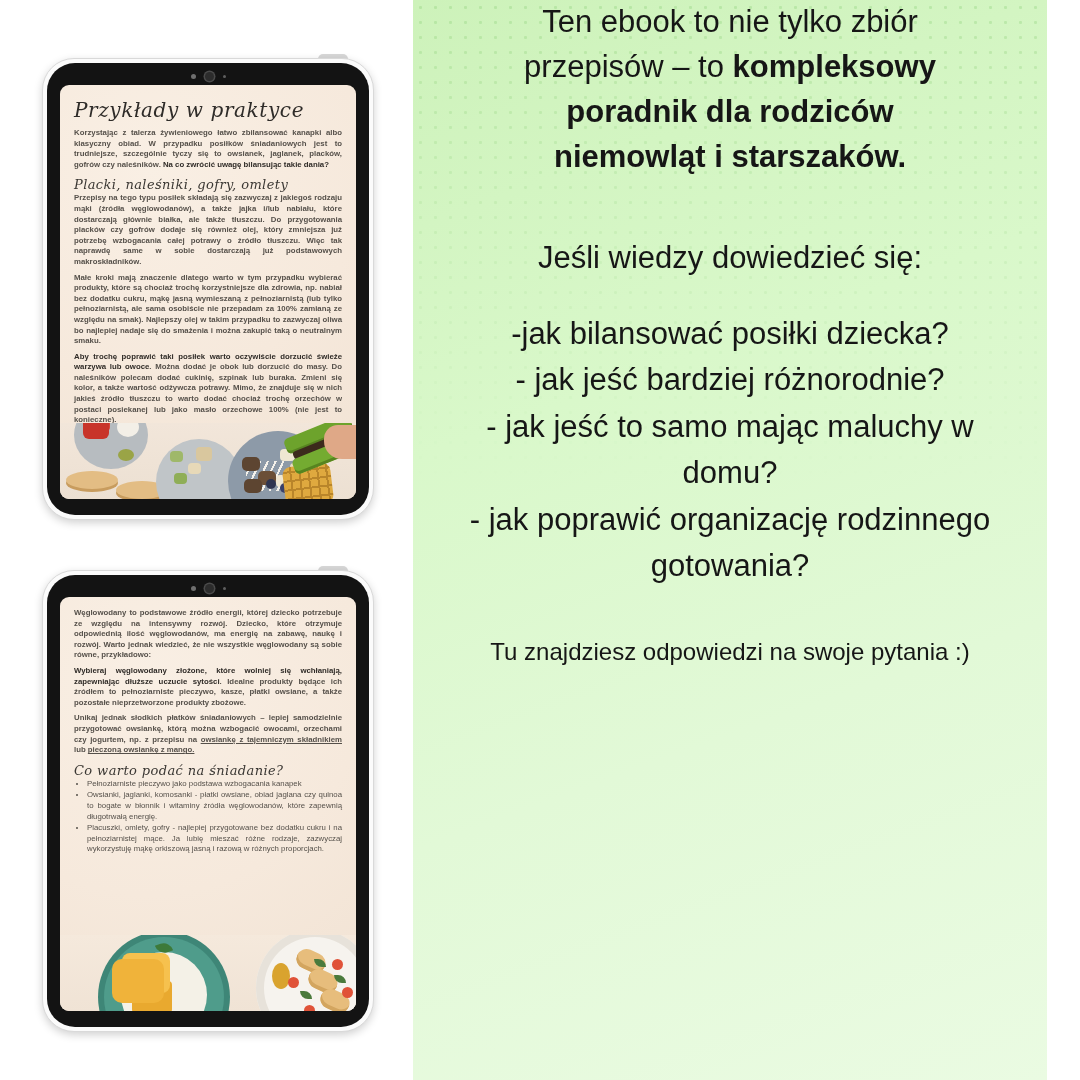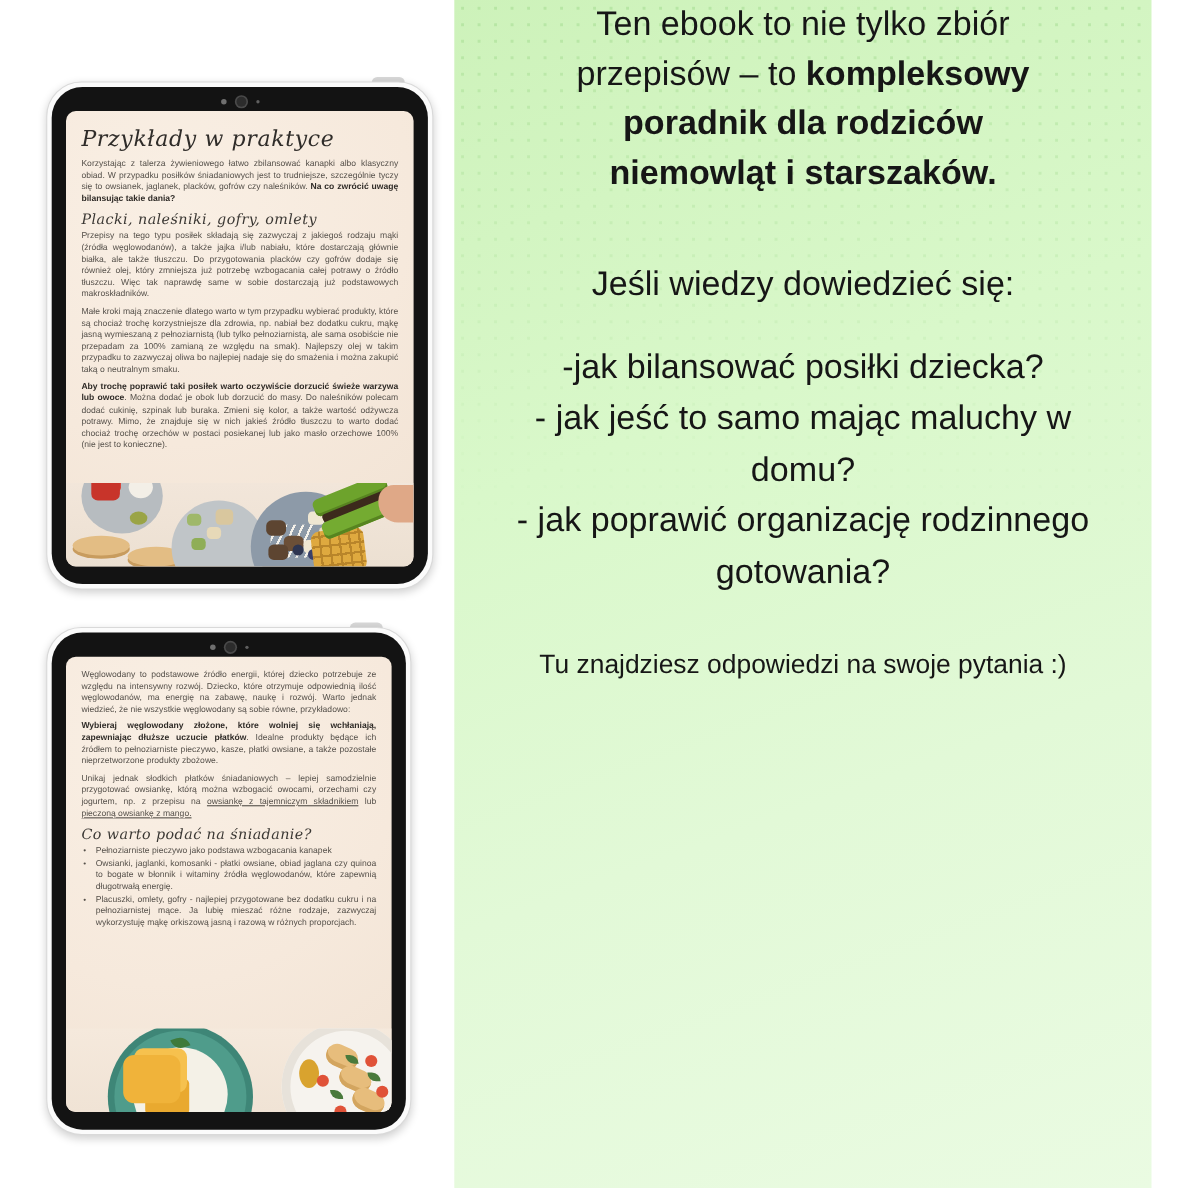--- a/index.html
+++ b/index.html
@@ -6,21 +6,21 @@
   .canvas{position:relative;width:1080px;height:1080px;background:#ffffff;overflow:hidden;
           font-family:"Liberation Sans",sans-serif;}
 
   
   .left-col{position:absolute;left:0;top:0;width:413px;height:1080px;background:#ffffff;}
   .page-title{position:absolute;left:0;top:22px;width:413px;text-align:center;
               font-size:32px;font-weight:500;color:#101010;letter-spacing:.3px;}
 
   
   .tablet{position:absolute;left:42px;width:332px;height:462px;}
-  .tablet.t1{top:74px;padding-left:20px;}
+  .tablet.t1{top:58px;}
   .tablet.t2{top:570px;}
   .side-button{position:absolute;top:-4px;right:26px;width:30px;height:12px;border-radius:5px;
                background:#d7d7d7;}
   .bezel{position:absolute;inset:0;background:#fbfbfb;border:1px solid #d9d9d9;border-radius:32px;
          box-shadow:0 3px 8px rgba(0,0,0,.18);}
   .frame{position:absolute;inset:4px;background:#131313;border-radius:28px;}
   .camera-row{position:absolute;top:8px;left:0;right:0;height:10px;display:flex;
               justify-content:center;align-items:center;gap:9px;}
   .cam-dot-s{width:5px;height:5px;border-radius:50%;background:#6f6f6f;}
   .cam-dot-l{width:9px;height:9px;border-radius:50%;background:#2c2c2c;box-shadow:0 0 0 1.5px #4a4a4a;}
@@ -28,21 +28,21 @@
   .screen{position:absolute;left:13px;right:13px;top:22px;bottom:16px;border-radius:9px;
           background:radial-gradient(circle at 30% 20%, #f9efe4 0%, #f6e9dc 55%, #f1e2d3 100%);
           overflow:hidden;}
   .screen-inner{padding:11px 14px 0 14px;}
 
   .hand-title{font-family:"DejaVu Serif",serif;font-style:italic;font-size:20px;color:#2f2c29;
               letter-spacing:.6px;margin:2px 0 6px 0;}
   .hand-title.caps{font-size:15.5px;letter-spacing:1.4px;margin:6px 0 10px 0;}
   .hand-sub{font-family:"DejaVu Serif",serif;font-style:italic;font-size:13px;color:#3a3733;
             margin:7px 0 1px 0;letter-spacing:.4px;}
-  .body-text{font-size:7.8px;line-height:1.36;color:#55504a;text-align:justify;margin:0 0 5px 0;}
+  .body-text{font-size:7.8px;line-height:1.36;color:#55504a;text-align:justify;margin:0 0 5px 0;font-weight:bold;}
   .body-text strong{color:#2f2b27;}
   .body-text .pglink{text-decoration:underline;}
   ul.body-list{margin:1px 0 0 0;padding-left:13px;}
   ul.body-list li{font-size:7.8px;line-height:1.36;color:#55504a;text-align:justify;margin:0 0 1px 0;}
 
   
   .photo-strip{position:absolute;left:0;right:0;bottom:0;height:76px;overflow:hidden;}
   .strip1{background:linear-gradient(#f2e6da,#ece0d2);}
   .strip2{background:linear-gradient(#f5e9dc,#f0e3d5);}
   .ps{position:absolute;}
@@ -201,21 +201,21 @@
       <div class="bezel">
         <div class="frame">
           <div class="camera-row">
             <span class="cam-dot-s"></span>
             <span class="cam-dot-l"></span>
             <span class="cam-dot-t"></span>
           </div>
           <div class="screen">
             <div class="screen-inner">
               <p class="body-text">Węglowodany to podstawowe źródło energii, której dziecko potrzebuje ze względu na intensywny rozwój. Dziecko, które otrzymuje odpowiednią ilość węglowodanów, ma energię na zabawę, naukę i rozwój. Warto jednak wiedzieć, że nie wszystkie węglowodany są sobie równe, przykładowo:</p>
-              <p class="body-text"><strong>Wybieraj węglowodany złożone, które wolniej się wchłaniają, zapewniając dłuższe uczucie płatków</strong><span>. Idealne produkty będące ich źródłem to pełnoziarniste pieczywo, kasze, płatki owsiane, a także pozostałe nieprzetworzone produkty zbożowe.</span></p>
+              <p class="body-text"><strong>Wybieraj węglowodany złożone, które wolniej się wchłaniają, zapewniając dłuższe uczucie sytości</strong><span>. Idealne produkty będące ich źródłem to pełnoziarniste pieczywo, kasze, płatki owsiane, a także pozostałe nieprzetworzone produkty zbożowe.</span></p>
               <p class="body-text"><span>Unikaj jednak słodkich płatków śniadaniowych – lepiej samodzielnie przygotować owsiankę, którą można wzbogacić owocami, orzechami czy jogurtem, np. z przepisu na </span><span class="pglink">owsiankę z tajemniczym składnikiem</span><span> lub </span><span class="pglink">pieczoną owsiankę z mango.</span></p>
               <div class="hand-sub">Co warto podać na śniadanie?</div>
               <ul class="body-list">
                 <li>Pełnoziarniste pieczywo jako podstawa wzbogacania kanapek</li>
                 <li>Owsianki, jaglanki, komosanki - płatki owsiane, obiad jaglana czy quinoa to bogate w błonnik i witaminy źródła węglowodanów, które zapewnią długotrwałą energię.</li>
                 <li>Placuszki, omlety, gofry - najlepiej przygotowane bez dodatku cukru i na pełnoziarnistej mące. Ja lubię mieszać różne rodzaje, zazwyczaj wykorzystuję mąkę orkiszową jasną i razową w różnych proporcjach.</li>
               </ul>
             </div>
             <div class="photo-strip strip2">
               <div class="ps bowl-teal">
@@ -243,20 +243,21 @@
     </div>
   </div>
 
   <div class="green-panel">
     <div class="dots-overlay"></div>
     <div class="copy">
       <p class="intro"><span>Ten ebook to nie tylko zbiór przepisów – to </span><strong>kompleksowy poradnik dla rodziców niemowląt i starszaków.</strong></p>
       <p class="lead">Jeśli wiedzy dowiedzieć się:</p>
       <div class="questions">
         <div class="q">-jak bilansować posiłki dziecka?</div>
+        <div class="q">- jak jeść bardziej różnorodnie?</div>
         <div class="q">- jak jeść to samo mając maluchy w domu?</div>
         <div class="q">- jak poprawić organizację rodzinnego gotowania?</div>
       </div>
       <p class="answers">Tu znajdziesz odpowiedzi na swoje pytania :)</p>
     </div>
   </div>
   <div class="white-strip"></div>
 
 </div>
 

